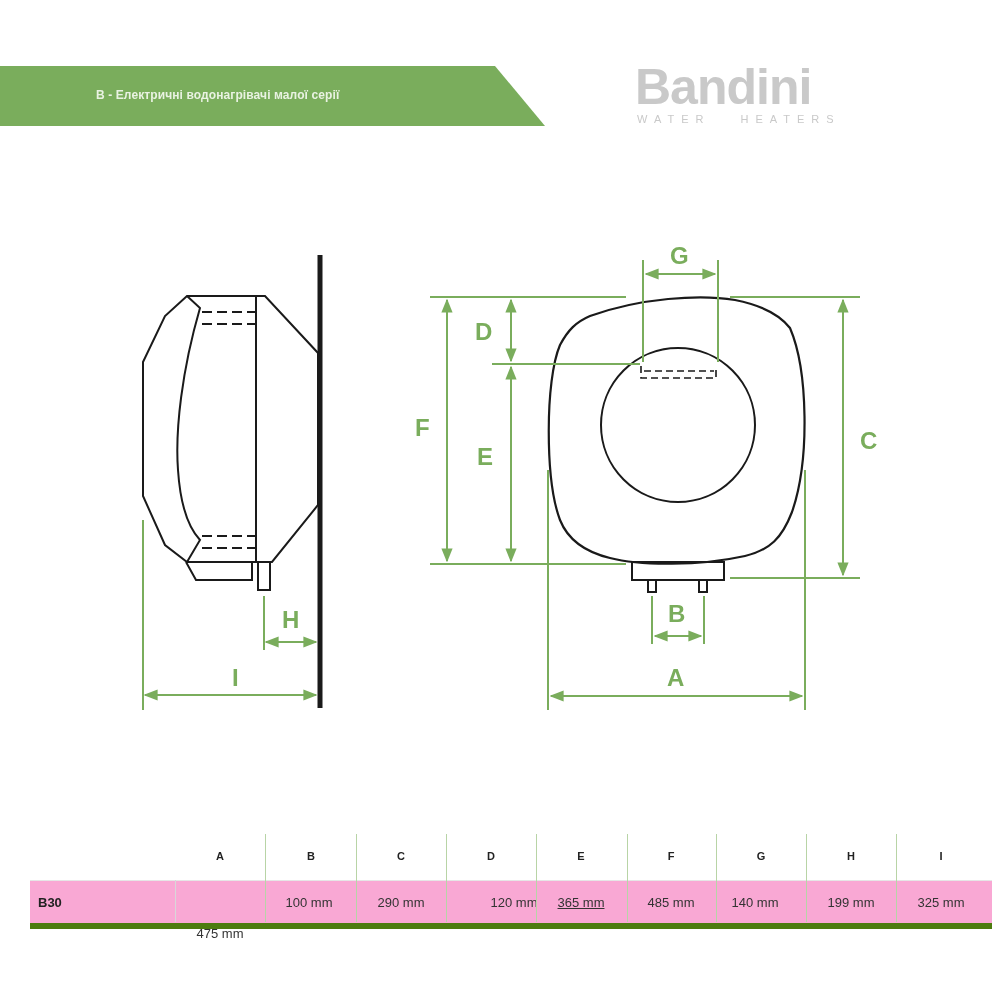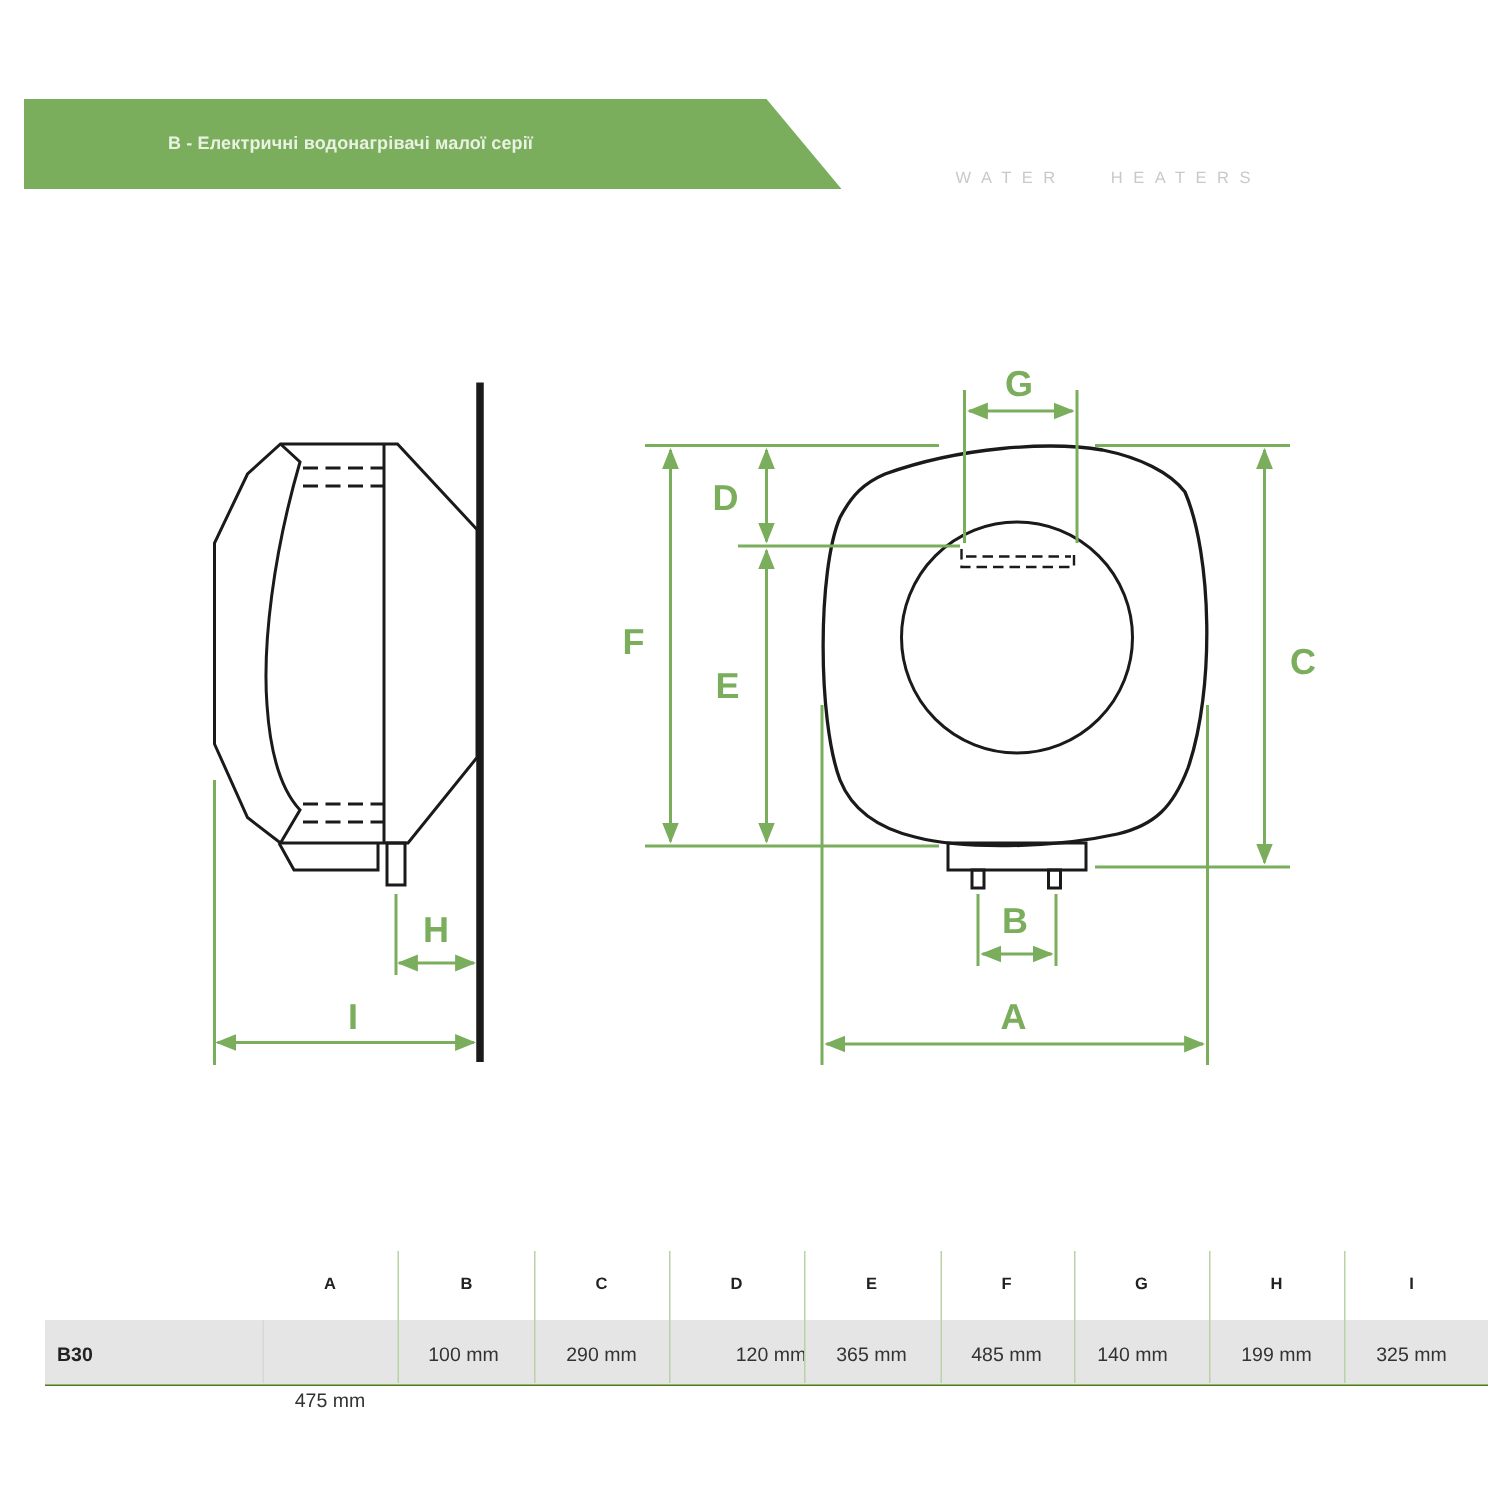--- a/index.html
+++ b/index.html
@@ -1,46 +1,47 @@
 <!DOCTYPE html>
 <html><head>
   <meta charset="utf-8">
   <style>
     html, body { margin: 0; padding: 0; background: #ffffff; }
     body { width: 1000px; height: 1000px; position: relative; overflow: hidden; font-family: "Liberation Sans", sans-serif; }
-    .banner { position: absolute; left: 16px; top: 66px; width: 545px; height: 56px; }
+    .banner { position: absolute; left: 0; top: 66px; width: 545px; height: 56px; }
     .banner svg { position: absolute; left: 0; top: 0; }
     .banner-title { position: absolute; left: 96px; top: 22px; color: #e9f2e2; font-size: 12px; font-weight: bold; letter-spacing: 0.1px; white-space: nowrap; }
     .logo { position: absolute; left: 635px; top: 62px; width: 200px; height: 70px; }
     .logo-name { position: absolute; left: 0; top: 0; font-size: 50px; font-weight: bold; color: #c9c9c9; letter-spacing: -1px; line-height: 50px; }
     .logo-sub { position: absolute; left: 2px; top: 51px; font-size: 11px; color: #c9c9c9; letter-spacing: 7px; white-space: nowrap; }
     .logo-sub span { display: inline-block; }
     .logo-sub .gap { width: 30px; }
     .diagram { position: absolute; left: 0; top: 0; }
     .dim-label { font-family: "Liberation Sans", sans-serif; font-weight: bold; font-size: 24px; fill: #7aad5c; }
     .table { position: absolute; left: 30px; top: 834px; width: 962px; }
     .thead { position: absolute; top: 0; left: 0; height: 44px; width: 962px; }
     .th { position: absolute; top: 16px; font-size: 11px; font-weight: bold; color: #222; text-align: center; }
-    .trow { position: absolute; top: 46px; left: 0; height: 42px; width: 962px; background: #e5e5e5; border-top: 1px solid #e6e6e6; border-bottom: 1px solid #4d7c0f; }
+    .trow { position: absolute; top: 46px; left: 0; height: 42px; width: 962px; background: #f9a8d4; border-top: 1px solid #e6e6e6; border-bottom: 6px solid #4d7c0f; }
     .td { position: absolute; top: 14px; font-size: 13px; color: #333; text-align: center; }
     .td.model { text-align: left; font-weight: bold; color: #222; }
     .vline { position: absolute; top: 0; width: 1px; height: 88px; background: #b8d4a6; }
     .cell-sep { position: absolute; top: 46px; width: 1px; height: 42px; background: #d8d8d8; }
   </style>
 </head>
 <body>
 
 <div class="banner">
   <svg width="545" height="60">
     <polygon points="0,0 495,0 545,60 0,60" fill="#7aad5c"></polygon>
   </svg>
   <div class="banner-title">B - Електричні водонагрівачі малої серії</div>
 </div>
 
 <div class="logo">
+  <div class="logo-name">Bandini</div>
   <div class="logo-sub">
     <span>WATER</span><span class="gap"></span><span>HEATERS</span>
   </div>
 </div>
 
 <svg class="diagram" width="1000" height="830" viewBox="0 0 1000 830">
   <defs>
     <marker id="arr" viewBox="0 0 10 10" refX="9" refY="5" markerWidth="7" markerHeight="7" orient="auto-start-reverse">
       <path d="M0,1 L10,5 L0,9 z" fill="#7aad5c"></path>
     </marker>
@@ -128,21 +129,21 @@
   <text class="dim-label" x="667" y="686">A</text>
 </svg>
 
 <div class="table">
   <div class="trow">
     <div class="td model" style="left:8px;">B30</div>
     <div class="td" style="left:145px;width:90px;margin-top:31px;">475 mm</div>
     <div class="td" style="left:234px;width:90px;">100 mm</div>
     <div class="td" style="left:326px;width:90px;">290 mm</div>
     <div class="td" style="left:416px;width:90px;padding-left:23px;">120 mm</div>
-    <div class="td" style="left:506px;width:90px;">365 mm</div>
+    <div class="td" style="left:506px;width:90px;text-decoration:underline;">365 mm</div>
     <div class="td" style="left:596px;width:90px;">485 mm</div>
     <div class="td" style="left:654px;width:90px;margin-left:26px;">140  mm</div>
     <div class="td" style="left:776px;width:90px;">199  mm</div>
     <div class="td" style="left:866px;width:90px;text-align:center;">325  mm</div>
   </div>
   <div class="thead">
     <div class="th" style="left:145px;width:90px;">A</div>
     <div class="th" style="left:236px;width:90px;">B</div>
     <div class="th" style="left:326px;width:90px;">C</div>
     <div class="th" style="left:416px;width:90px;">D</div>

